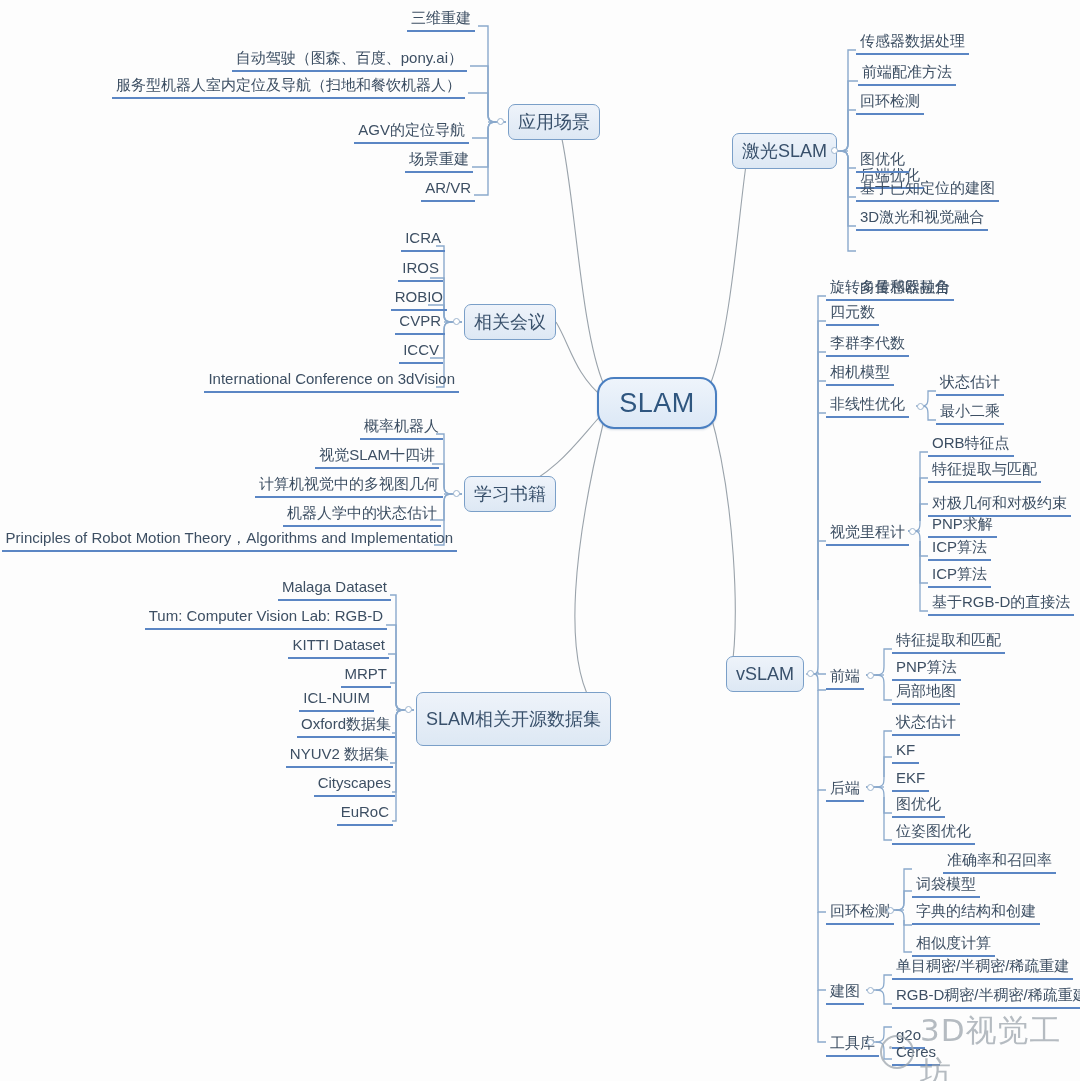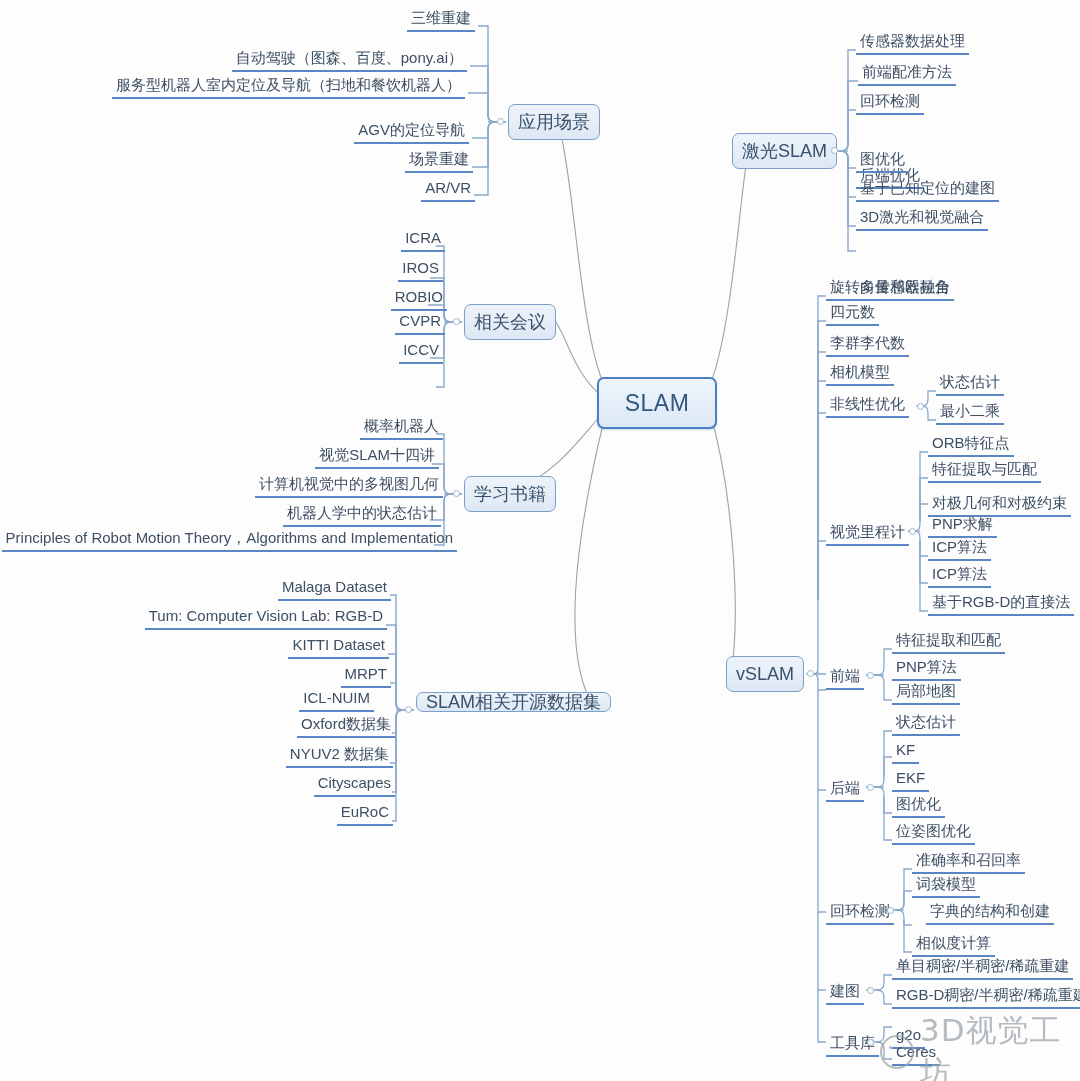--- a/index.html
+++ b/index.html
@@ -12,24 +12,24 @@
     position:relative;
   }
   #stage{position:absolute;left:0;top:0;width:1080px;height:1081px;}
   svg.links{position:absolute;left:0;top:0;width:1080px;height:1081px;pointer-events:none;}
 
   
   .node-center{
     position:absolute;
     box-sizing:border-box;
     border:2px solid #4a7fc1;
-    border-radius:7px;
+    border-radius:17px;
     background:linear-gradient(to bottom,#eef4fb 0%,#dce8f6 100%);
     color:#2f567f;
-    font-size:23px;
+    font-size:27px;
     letter-spacing:.5px;
     display:flex;align-items:center;justify-content:center;
     box-shadow:0 1px 2px rgba(80,110,150,.25);
   }
   
   .node-b{
     position:absolute;
     box-sizing:border-box;
     border:1.4px solid #7a9fc8;
     border-radius:7px;
@@ -218,31 +218,32 @@
   <div class="leaf l" style="right:605px;top:178px;">AR/VR</div>
 
   <div class="node-b" style="left:464px;top:304px;height:36px;">相关会议</div>
   <div class="dot" style="left:453px;top:318px;"></div>
 
   <div class="leaf l" style="right:635px;top:228px;">ICRA</div>
   <div class="leaf l" style="right:637px;top:258px;">IROS</div>
   <div class="leaf l" style="right:633px;top:287px;">ROBIO</div>
   <div class="leaf l" style="right:635px;top:311px;">CVPR</div>
   <div class="leaf l" style="right:637px;top:340px;">ICCV</div>
+  <div class="leaf l" style="right:621px;top:369px;">International Conference on 3dVision</div>
 
   <div class="node-b" style="left:464px;top:476px;height:36px;">学习书籍</div>
   <div class="dot" style="left:453px;top:490px;"></div>
 
   <div class="leaf l" style="right:637px;top:416px;">概率机器人</div>
   <div class="leaf l" style="right:641px;top:445px;">视觉SLAM十四讲</div>
   <div class="leaf l" style="right:637px;top:474px;">计算机视觉中的多视图几何</div>
   <div class="leaf l" style="right:639px;top:503px;">机器人学中的状态估计</div>
   <div class="leaf l" style="right:623px;top:528px;">Principles of Robot Motion Theory，Algorithms and Implementation</div>
 
-  <div class="node-b" style="left:416px;top:692px;height:20px;">SLAM相关开源数据集</div>
+  <div class="node-b" style="left:416px;top:692px;height:54px;">SLAM相关开源数据集</div>
   <div class="dot" style="left:405px;top:706px;"></div>
 
   <div class="leaf l" style="right:689px;top:577px;">Malaga Dataset</div>
   <div class="leaf l" style="right:693px;top:606px;">Tum: Computer Vision Lab: RGB-D</div>
   <div class="leaf l" style="right:691px;top:635px;">KITTI Dataset</div>
   <div class="leaf l" style="right:689px;top:664px;">MRPT</div>
   <div class="leaf l" style="right:706px;top:688px;">ICL-NUIM</div>
   <div class="leaf l" style="right:685px;top:714px;">Oxford数据集</div>
   <div class="leaf l" style="right:687px;top:744px;">NYUV2 数据集</div>
   <div class="leaf l" style="right:685px;top:773px;">Cityscapes</div>
@@ -292,23 +293,23 @@
   <div class="leaf r" style="left:826px;top:778px;">后端</div>
   <div class="dot" style="left:867px;top:784px;"></div>
   <div class="leaf r" style="left:892px;top:712px;">状态估计</div>
   <div class="leaf r" style="left:892px;top:740px;">KF</div>
   <div class="leaf r" style="left:892px;top:768px;">EKF</div>
   <div class="leaf r" style="left:892px;top:794px;">图优化</div>
   <div class="leaf r" style="left:892px;top:821px;">位姿图优化</div>
 
   <div class="leaf r" style="left:826px;top:901px;">回环检测</div>
   <div class="dot" style="left:887px;top:907px;"></div>
-  <div class="leaf r" style="left:912px;top:850px;">准确率和召回率</div>
+  <div class="leaf r" style="left:943px;top:850px;">准确率和召回率</div>
   <div class="leaf r" style="left:912px;top:874px;">词袋模型</div>
-  <div class="leaf r" style="left:912px;top:901px;margin-left:14px;">字典的结构和创建</div>
+  <div class="leaf r" style="left:912px;top:901px;">字典的结构和创建</div>
   <div class="leaf r" style="left:912px;top:933px;">相似度计算</div>
 
   <div class="leaf r" style="left:826px;top:981px;">建图</div>
   <div class="dot" style="left:867px;top:987px;"></div>
   <div class="leaf r" style="left:892px;top:956px;">单目稠密/半稠密/稀疏重建</div>
   <div class="leaf r" style="left:892px;top:985px;">RGB-D稠密/半稠密/稀疏重建</div>
 
   <div class="leaf r" style="left:826px;top:1033px;">工具库</div>
   <div class="dot" style="left:867px;top:1039px;"></div>
   <div class="leaf r" style="left:892px;top:1013px;margin-top:12px;">g2o</div>

